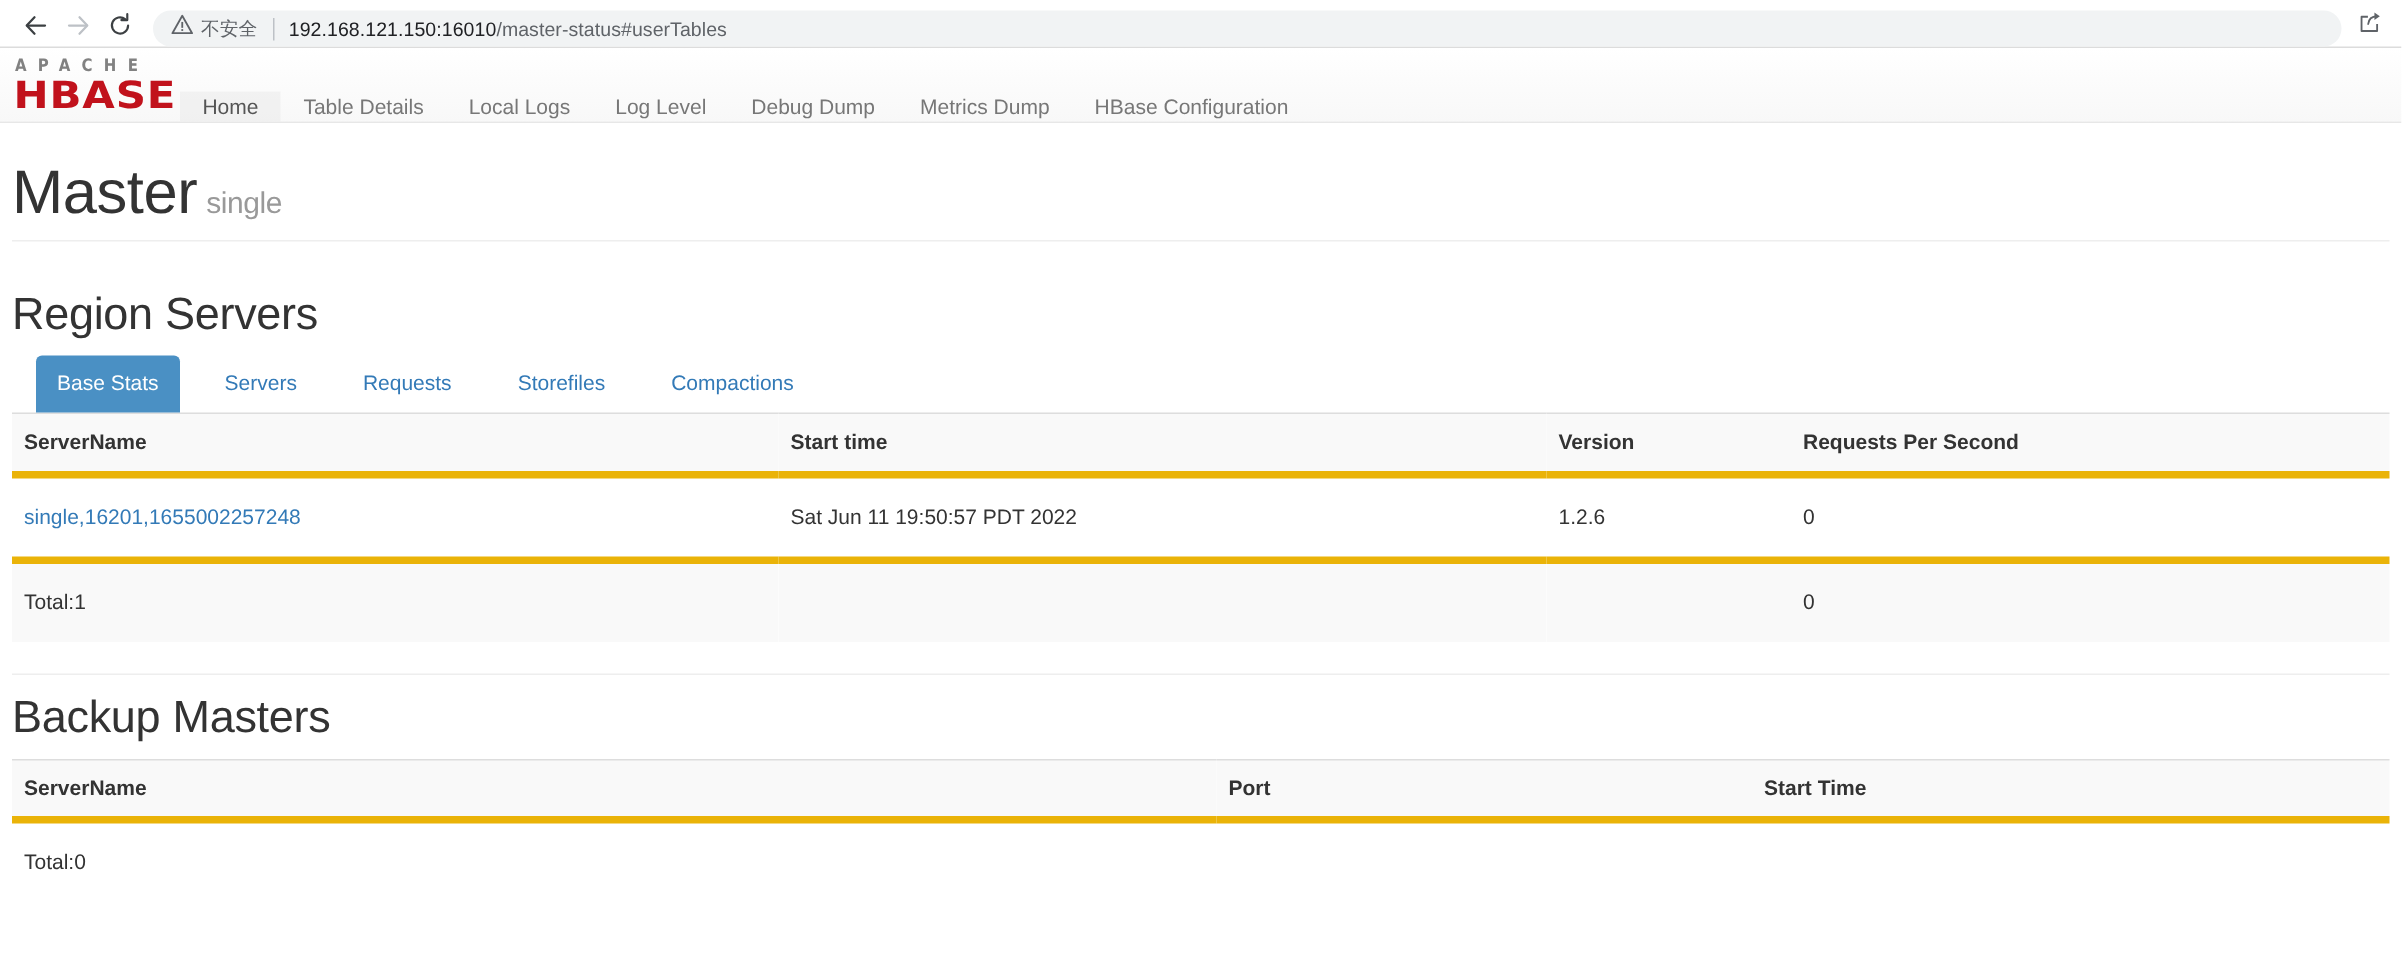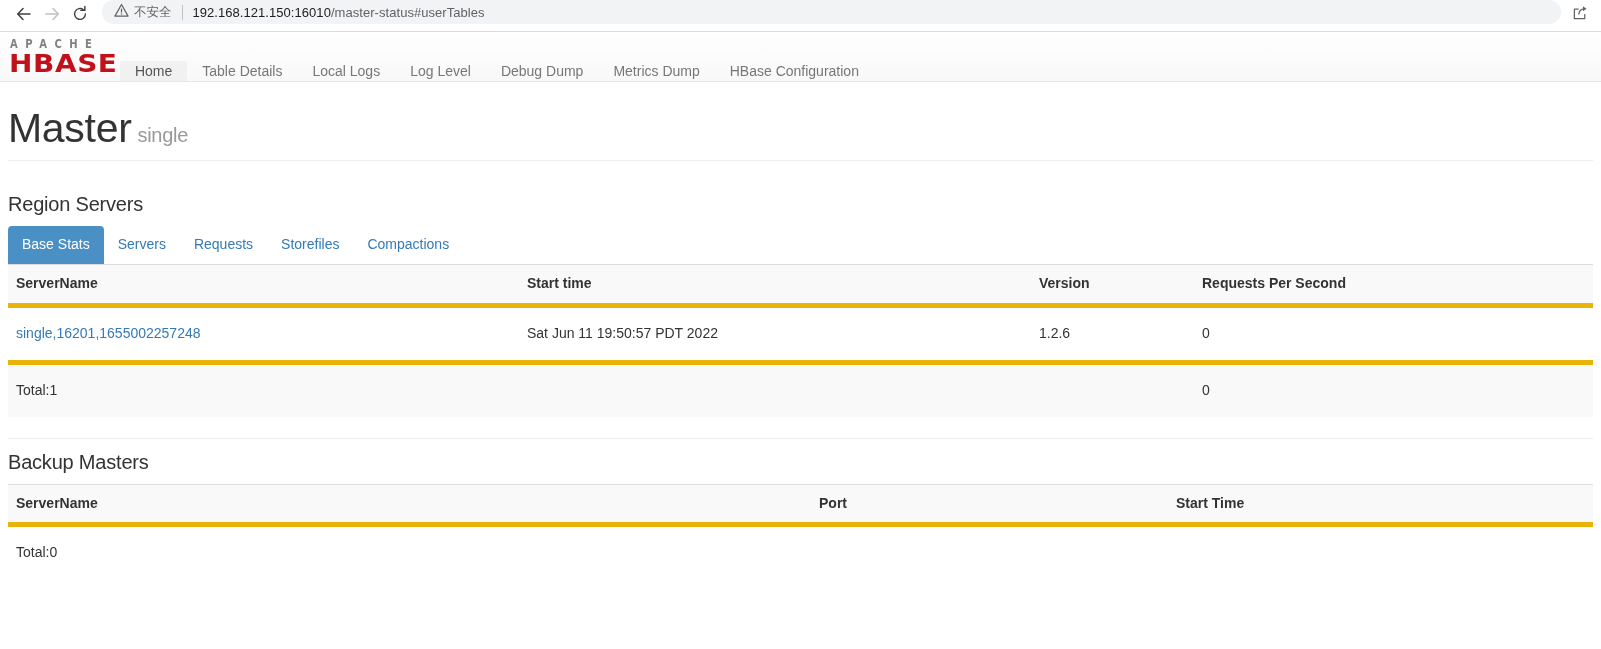--- a/index.html
+++ b/index.html
@@ -15,21 +15,21 @@
     font-family: "Liberation Sans", sans-serif;
     color: #333333;
     -webkit-font-smoothing: antialiased;
   }
 
   
   .browser-bar {
     height: 32px;
     background: #ffffff;
     display: flex;
-    align-items: flex-start;
+    align-items: flex-end;
     padding: 0 6px 0 10px;
     box-sizing: border-box;
     border-bottom: 1px solid #dcdcdc;
     position: relative;
   }
   .nav-btn {
     width: 28px;
     height: 28px;
     display: flex;
     align-items: center;
@@ -173,21 +173,21 @@
   }
   h1.page-title .subtitle {
     font-size: 20px;
     color: #999999;
     line-height: 1;
     margin-left: 6px;
   }
   h2.section-title {
     margin: 0 0 11px 0;
     padding-top: 12px;
-    font-size: 20px;
+    font-size: 30px;
     font-weight: normal;
     color: #333333;
     line-height: 1.1;
     letter-spacing: -0.2px;
   }
 
   
   .nav-tabs {
     display: flex;
     list-style: none;
@@ -196,20 +196,21 @@
     align-items: flex-end;
   }
   .tab {
     font-size: 14px;
     color: #337ab7;
     padding: 9px 14px;
     line-height: 1.42;
     cursor: pointer;
     border-radius: 4px 4px 0 0;
     white-space: nowrap;
+    margin-left: 16px;
   }
   .tab.active {
     background: #4a90c4;
     color: #ffffff;
   }
 
   
   table.hb-table {
     width: 100%;
     border-collapse: collapse;

